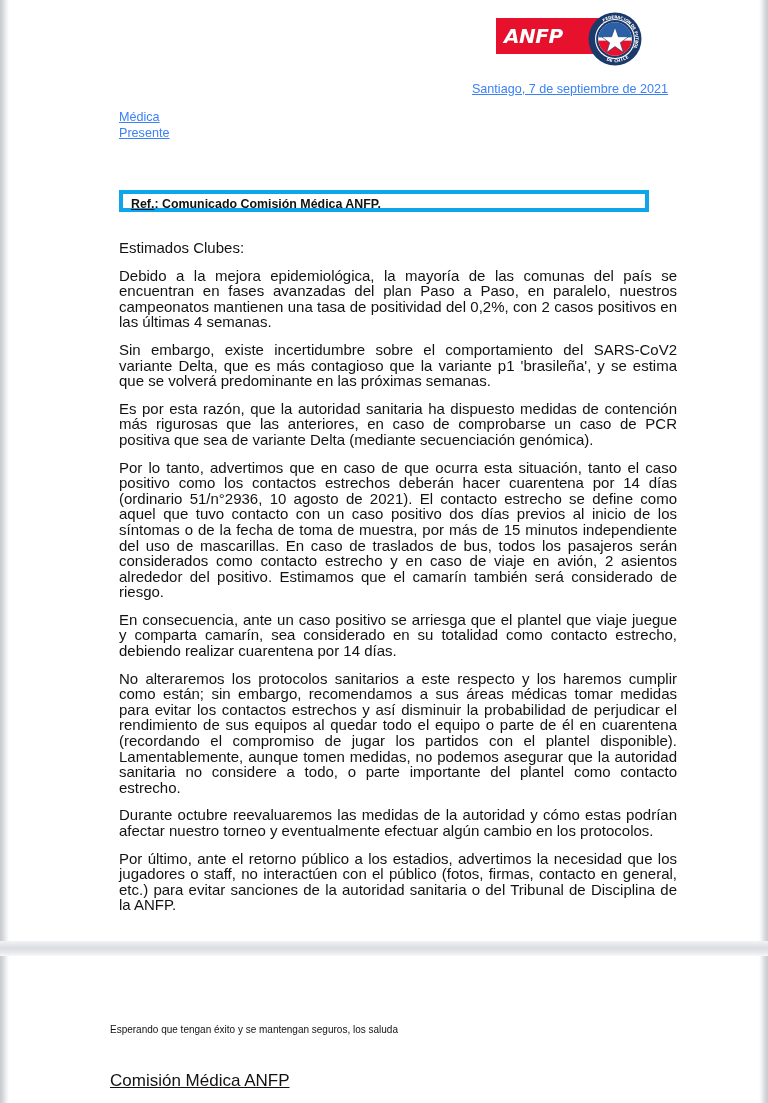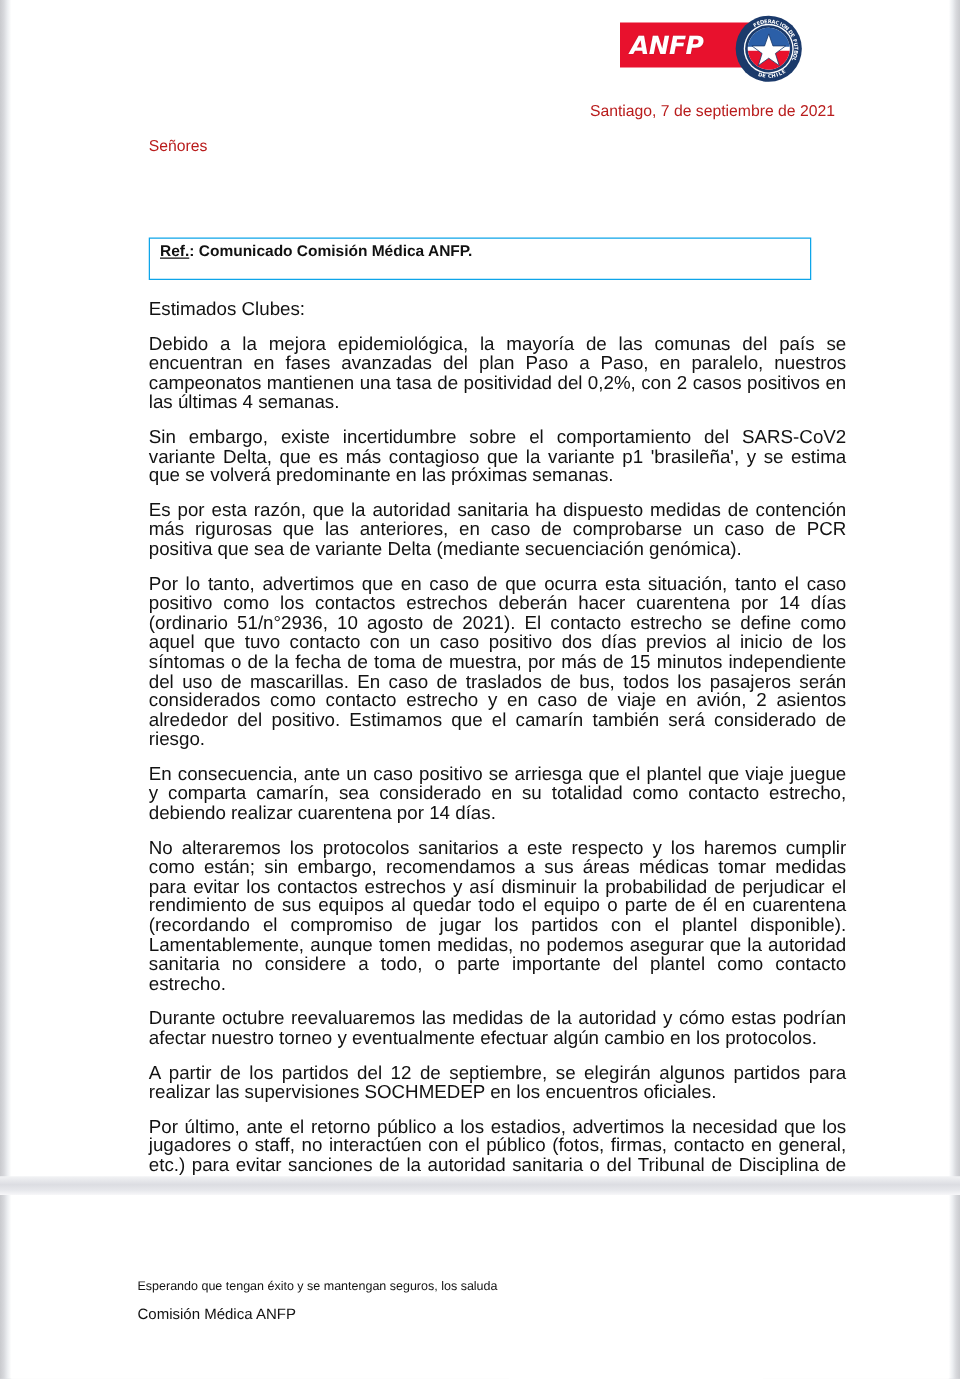--- a/index.html
+++ b/index.html
@@ -71,45 +71,46 @@
     position: absolute;
     left: 92px;
     top: -6px;
     width: 54px;
     height: 54px;
   }
 
   
   .doc-text {
     position: absolute;
-    color: #b91c1c;
+    color: #3b82f6;
     font-size: 12.6px;
     line-height: 15.6px;
+    text-decoration: underline;
   }
   .date-line {
     left: 101px;
     top: 82px;
     width: 558px;
     text-align: right;
   }
   .addressee {
     left: 110px;
     top: 110px;
     width: 400px;
   }
   .addressee div { white-space: nowrap; }
   .addressee .underlined { text-decoration: underline; }
 
   .ref-box {
     position: absolute;
     left: 110px;
     top: 190px;
     width: 530px;
-    height: 34px;
-    border: 1px solid #0ea5e9;
+    height: 22px;
+    border: 4px solid #0ea5e9;
     box-sizing: border-box;
   }
   .ref-text {
     position: absolute;
     left: 8px;
     top: 3px;
     font-size: 12.4px;
     font-weight: bold;
     color: #111111;
     white-space: nowrap;
@@ -136,24 +137,25 @@
     position: absolute;
     left: 110px;
     top: 1022px;
     font-size: 10px;
     line-height: 15.6px;
     color: #121212;
   }
   .signature {
     position: absolute;
     left: 110px;
-    top: 1044px;
-    font-size: 12px;
+    top: 1073px;
+    font-size: 17px;
     line-height: 15.6px;
     color: #121212;
+    text-decoration: underline;
   }
 </style>
 </head>
 <body>
 
 <div class="viewer">
 
   <div class="page page-1">
 
     <div class="letterhead">
@@ -194,37 +196,37 @@
           <text x="50" y="93" text-anchor="middle" transform="rotate(-18 50 50)">I</text>
           <text x="50" y="93" text-anchor="middle" transform="rotate(-25 50 50)">L</text>
           <text x="50" y="93" text-anchor="middle" transform="rotate(-33 50 50)">E</text>
         </g>
       </svg>
     </div>
 
     <div class="doc-text date-line">Santiago, 7 de septiembre de 2021</div>
 
     <div class="doc-text addressee">
-      <div>Señores</div>
+      <div>Médica</div>
+      <div class="underlined">Presente</div>
     </div>
 
     <div class="ref-box">
       <div class="ref-text"><u>Ref.</u><span>:</span><span> Comunicado Comisión Médica ANFP.</span></div>
     </div>
 
     <div class="body-block">
       <p class="nojust">Estimados Clubes:</p>
       <p>Debido a la mejora epidemiológica, la mayoría de las comunas del país se encuentran en fases avanzadas del plan Paso a Paso, en paralelo, nuestros campeonatos mantienen una tasa de positividad del 0,2%, con 2 casos positivos en las últimas 4 semanas.</p>
       <p>Sin embargo, existe incertidumbre sobre el comportamiento del SARS-CoV2 variante Delta, que es más contagioso que la variante p1 'brasileña', y se estima que se volverá predominante en las próximas semanas.</p>
       <p>Es por esta razón, que la autoridad sanitaria ha dispuesto medidas de contención más rigurosas que las anteriores, en caso de comprobarse un caso de PCR positiva que sea de variante Delta (mediante secuenciación genómica).</p>
       <p>Por lo tanto, advertimos que en caso de que ocurra esta situación, tanto el caso positivo como los contactos estrechos deberán hacer cuarentena por 14 días (ordinario 51/n°2936, 10 agosto de 2021). El contacto estrecho se define como aquel que tuvo contacto con un caso positivo dos días previos al inicio de los síntomas o de la fecha de toma de muestra, por más de 15 minutos independiente del uso de mascarillas. En caso de traslados de bus, todos los pasajeros serán considerados como contacto estrecho y en caso de viaje en avión, 2 asientos alrededor del positivo. Estimamos que el camarín también será considerado de riesgo.</p>
       <p>En consecuencia, ante un caso positivo se arriesga que el plantel que viaje juegue y comparta camarín, sea considerado en su totalidad como contacto estrecho, debiendo realizar cuarentena por 14 días.</p>
       <p>No alteraremos los protocolos sanitarios a este respecto y los haremos cumplir como están; sin embargo, recomendamos a sus áreas médicas tomar medidas para evitar los contactos estrechos y así disminuir la probabilidad de perjudicar el rendimiento de sus equipos al quedar todo el equipo o parte de él en cuarentena (recordando el compromiso de jugar los partidos con el plantel disponible). Lamentablemente, aunque tomen medidas, no podemos asegurar que la autoridad sanitaria no considere a todo, o parte importante del plantel como contacto estrecho.</p>
       <p>Durante octubre reevaluaremos las medidas de la autoridad y cómo estas podrían afectar nuestro torneo y eventualmente efectuar algún cambio en los protocolos.</p>
-      <p>A partir de los partidos del 12 de septiembre, se elegirán algunos partidos para realizar las supervisiones SOCHMEDEP en los encuentros oficiales.</p>
       <p>Por último, ante el retorno público a los estadios, advertimos la necesidad que los jugadores o staff, no interactúen con el público (fotos, firmas, contacto en general, etc.) para evitar sanciones de la autoridad sanitaria o del Tribunal de Disciplina de la ANFP.</p>
     </div>
   </div>
 
   <div class="page-gap"></div>
 
   <div class="page page-2"></div>
 
   <div class="closing">Esperando que tengan éxito y se mantengan seguros, los saluda</div>
   <div class="signature">Comisión Médica ANFP</div>

